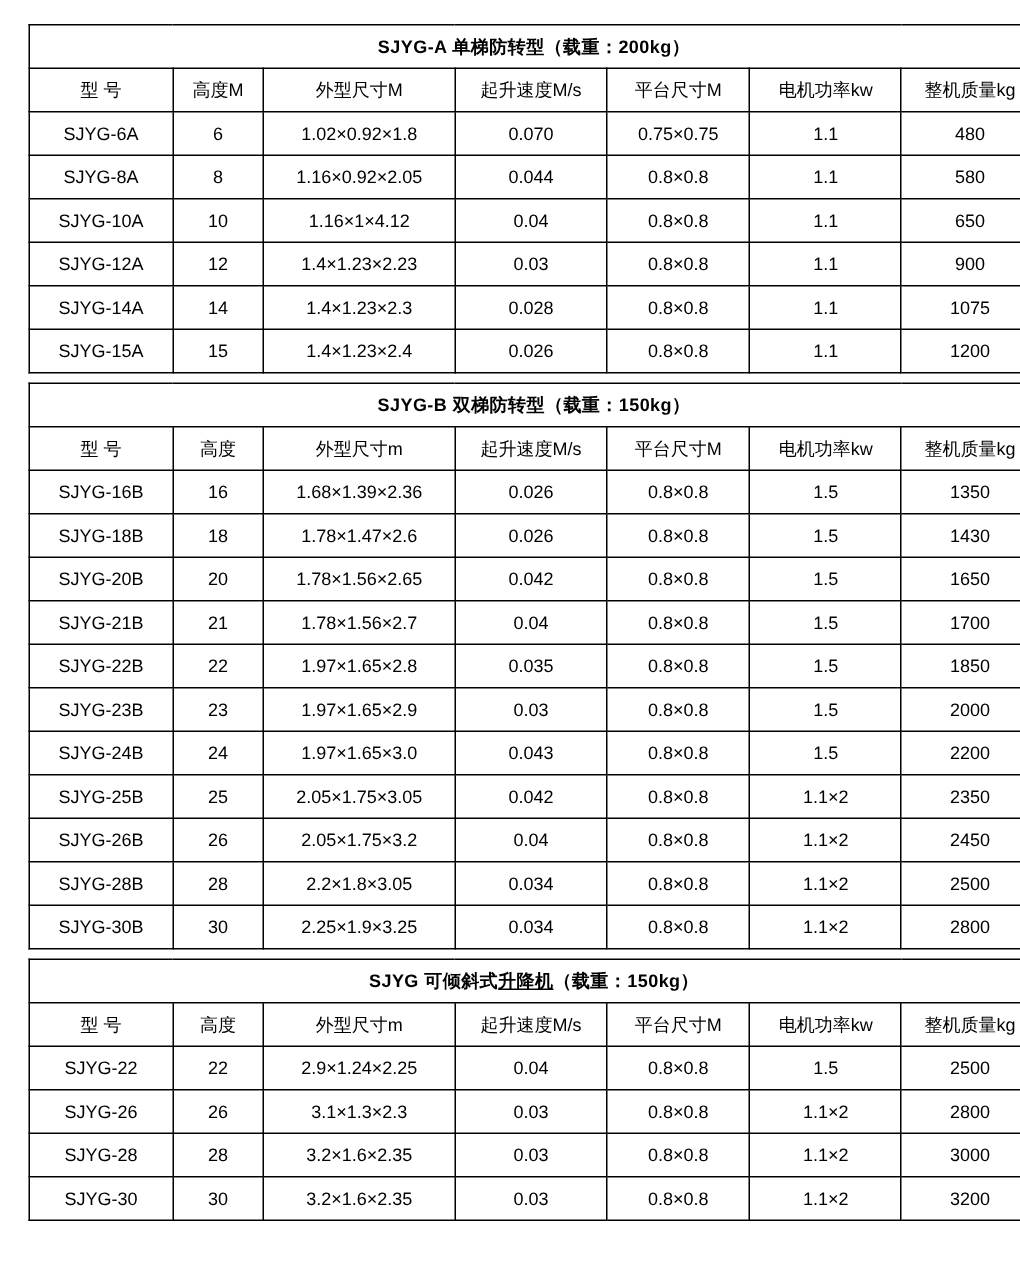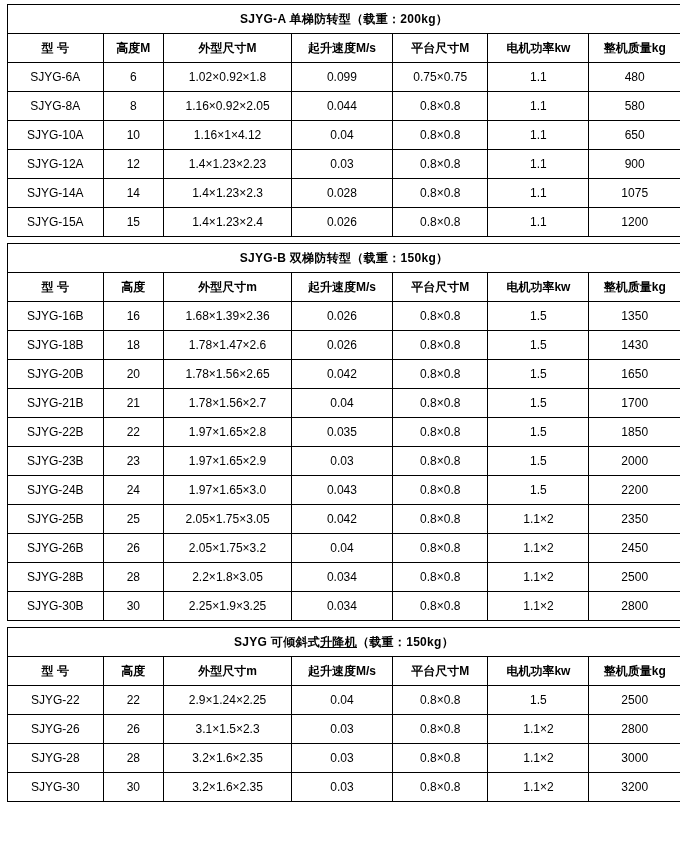--- a/index.html
+++ b/index.html
@@ -11,21 +11,21 @@
     height: 853px;
     background: #ffffff;
     font-family: "Liberation Sans", sans-serif;
     font-size: 12px;
     color: #000000;
   }
   .page {
     width: 680px;
     height: 853px;
     box-sizing: border-box;
-    padding: 4px;
+    padding: 16px;
     overflow: hidden;
   }
   table.spec {
     border-collapse: collapse;
     width: 674px;
     margin: 0 3px;
     table-layout: fixed;
   }
   table.spec td {
     border: 1px solid #000000;
@@ -35,21 +35,21 @@
     padding: 0 2px;
     height: 28px;
     line-height: 14px;
   }
   td.section-title {
     height: 26px;
     font-weight: bold;
     letter-spacing: 0.3px;
   }
   tr.head td {
-    font-weight: bold;
+    font-weight: normal;
     height: 28px;
   }
   .gap {
     height: 6px;
     line-height: 6px;
     font-size: 1px;
   }
   .underline {
     text-decoration: underline;
   }
@@ -86,21 +86,21 @@
         <td>外型尺寸M</td>
         <td>起升速度M/s</td>
         <td>平台尺寸M</td>
         <td>电机功率kw</td>
         <td>整机质量kg</td>
       </tr>
       <tr>
         <td>SJYG-6A</td>
         <td>6</td>
         <td>1.02×0.92×1.8</td>
-        <td>0.099</td>
+        <td>0.070</td>
         <td>0.75×0.75</td>
         <td>1.1</td>
         <td>480</td>
       </tr>
       <tr>
         <td>SJYG-8A</td>
         <td>8</td>
         <td>1.16×0.92×2.05</td>
         <td>0.044</td>
         <td>0.8×0.8</td>
@@ -303,21 +303,21 @@
         <td>22</td>
         <td>2.9×1.24×2.25</td>
         <td>0.04</td>
         <td>0.8×0.8</td>
         <td>1.5</td>
         <td>2500</td>
       </tr>
       <tr>
         <td>SJYG-26</td>
         <td>26</td>
-        <td>3.1×1.5×2.3</td>
+        <td>3.1×1.3×2.3</td>
         <td>0.03</td>
         <td>0.8×0.8</td>
         <td>1.1×2</td>
         <td>2800</td>
       </tr>
       <tr>
         <td>SJYG-28</td>
         <td>28</td>
         <td>3.2×1.6×2.35</td>
         <td>0.03</td>

